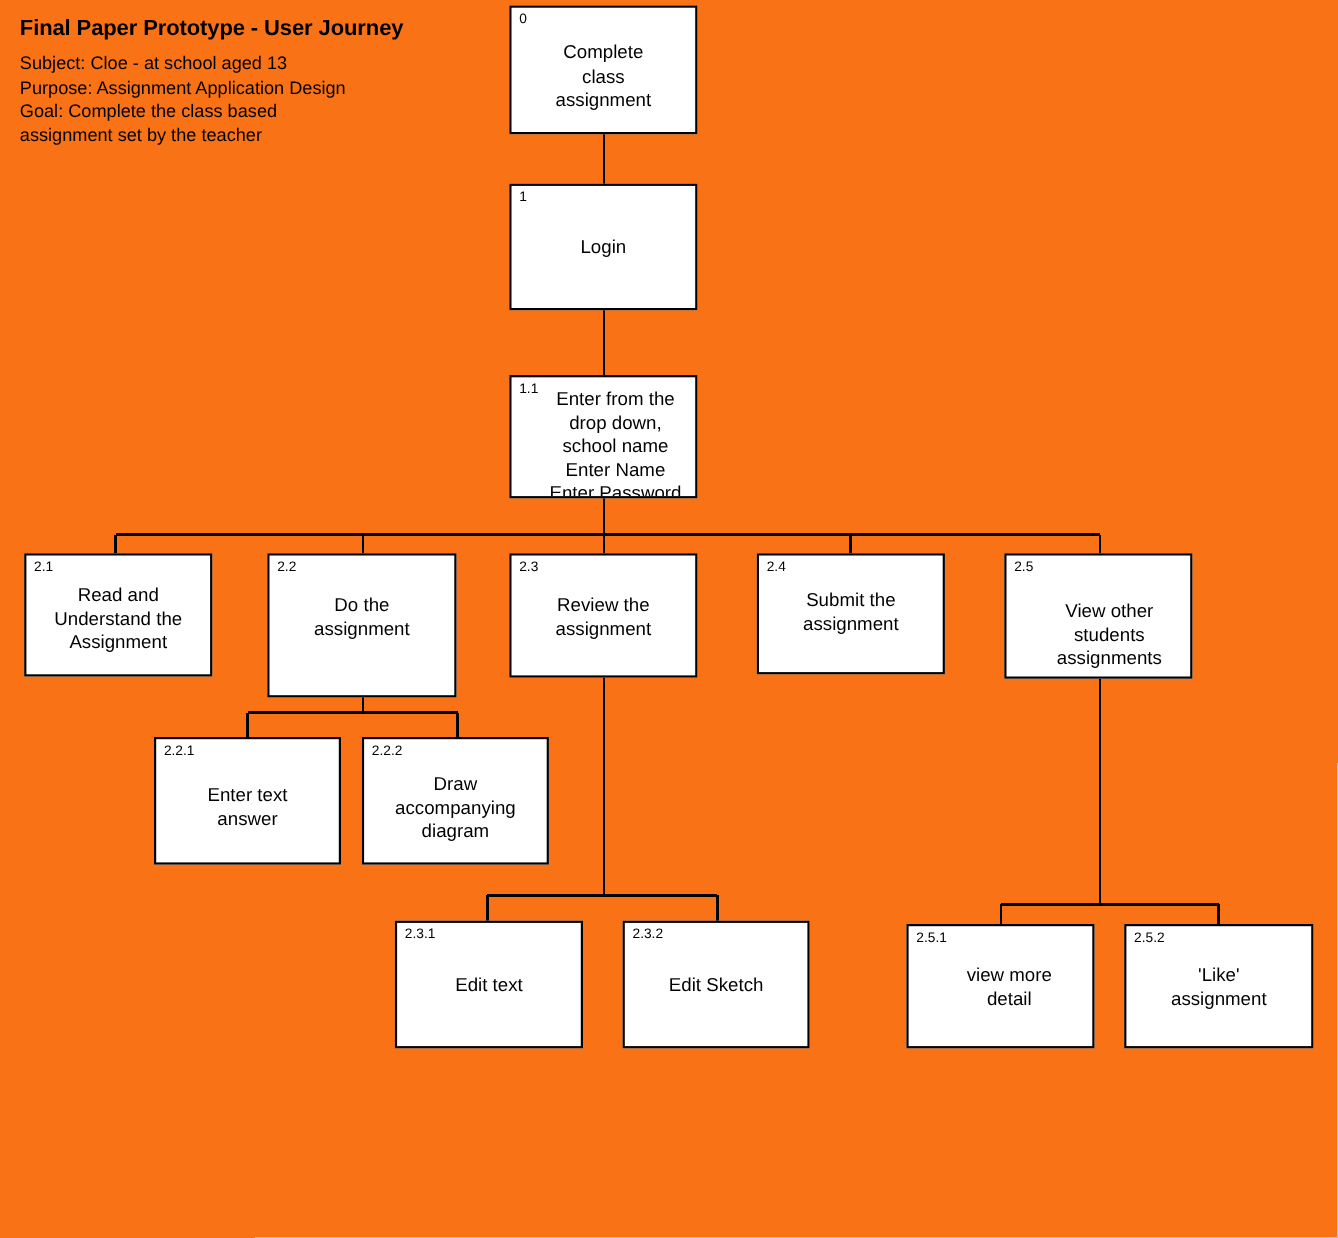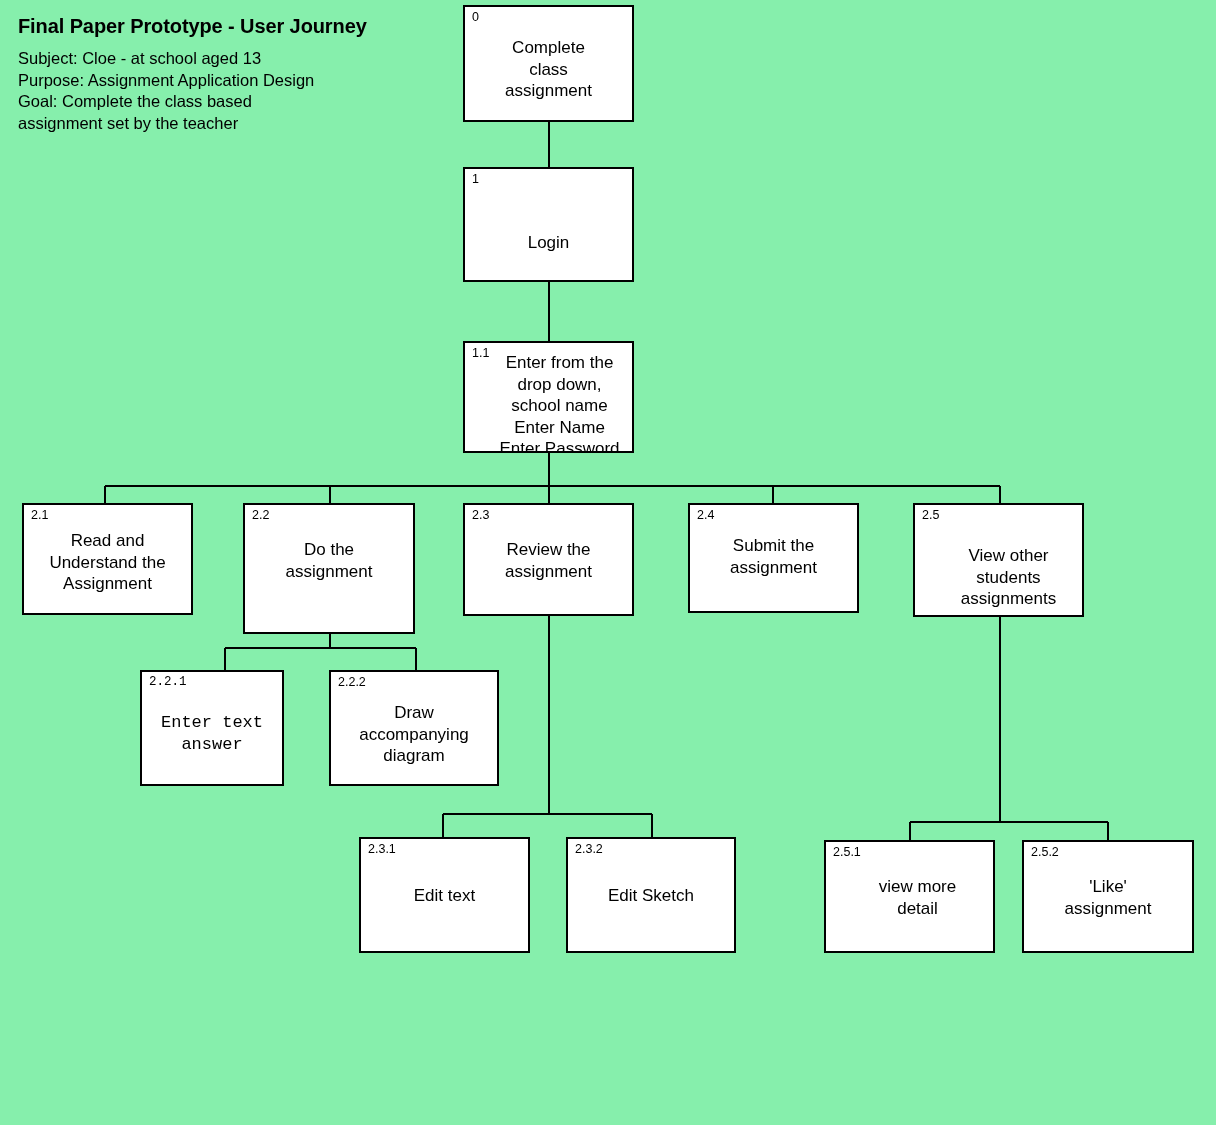--- a/index.html
+++ b/index.html
@@ -10,21 +10,21 @@
   body {
     font-family: "Liberation Sans", sans-serif;
     color: #000000;
     -webkit-font-smoothing: antialiased;
   }
   #canvas {
     position: relative;
     width: 1216px;
     height: 1125px;
     overflow: hidden;
-    background: #86efac;
+    background: #f97316;
   }
 
   
   #header {
     position: absolute;
     left: 18px;
     top: 14px;
     width: 430px;
   }
   #doc-title {
@@ -126,21 +126,21 @@
 
   <div class="node" style="left:463px; top:5px; width:171px; height:117px;">
     <span class="node-id">0</span>
     <span class="node-label" style="top:30px;">Complete
 class
 assignment</span>
   </div>
 
   <div class="node" style="left:463px; top:167px; width:171px; height:115px;">
     <span class="node-id">1</span>
-    <span class="node-label" style="top:63px;">Login</span>
+    <span class="node-label" style="top:45px;">Login</span>
   </div>
 
   <div class="node" style="left:463px; top:341px; width:171px; height:112px;">
     <span class="node-id">1.1</span>
     <span class="node-label" style="top:9px; left:22px; right:0;">Enter from the
 drop down,
 school name
 Enter Name
 Enter Password</span>
   </div>
@@ -170,21 +170,21 @@
 assignment</span>
   </div>
 
   <div class="node" style="left:913px; top:503px; width:171px; height:114px;">
     <span class="node-id">2.5</span>
     <span class="node-label" style="top:40px;margin-left:20px;">View other
 students
 assignments</span>
   </div>
 
-  <div class="node" style="left:140px; top:670px; width:144px; height:116px;font-family:Liberation Mono, monospace;">
+  <div class="node" style="left:140px; top:670px; width:170px; height:116px;">
     <span class="node-id">2.2.1</span>
     <span class="node-label" style="top:40px;">Enter text
 answer</span>
   </div>
 
   <div class="node" style="left:329px; top:670px; width:170px; height:116px;">
     <span class="node-id">2.2.2</span>
     <span class="node-label" style="top:30px;">Draw
 accompanying
 diagram</span>

